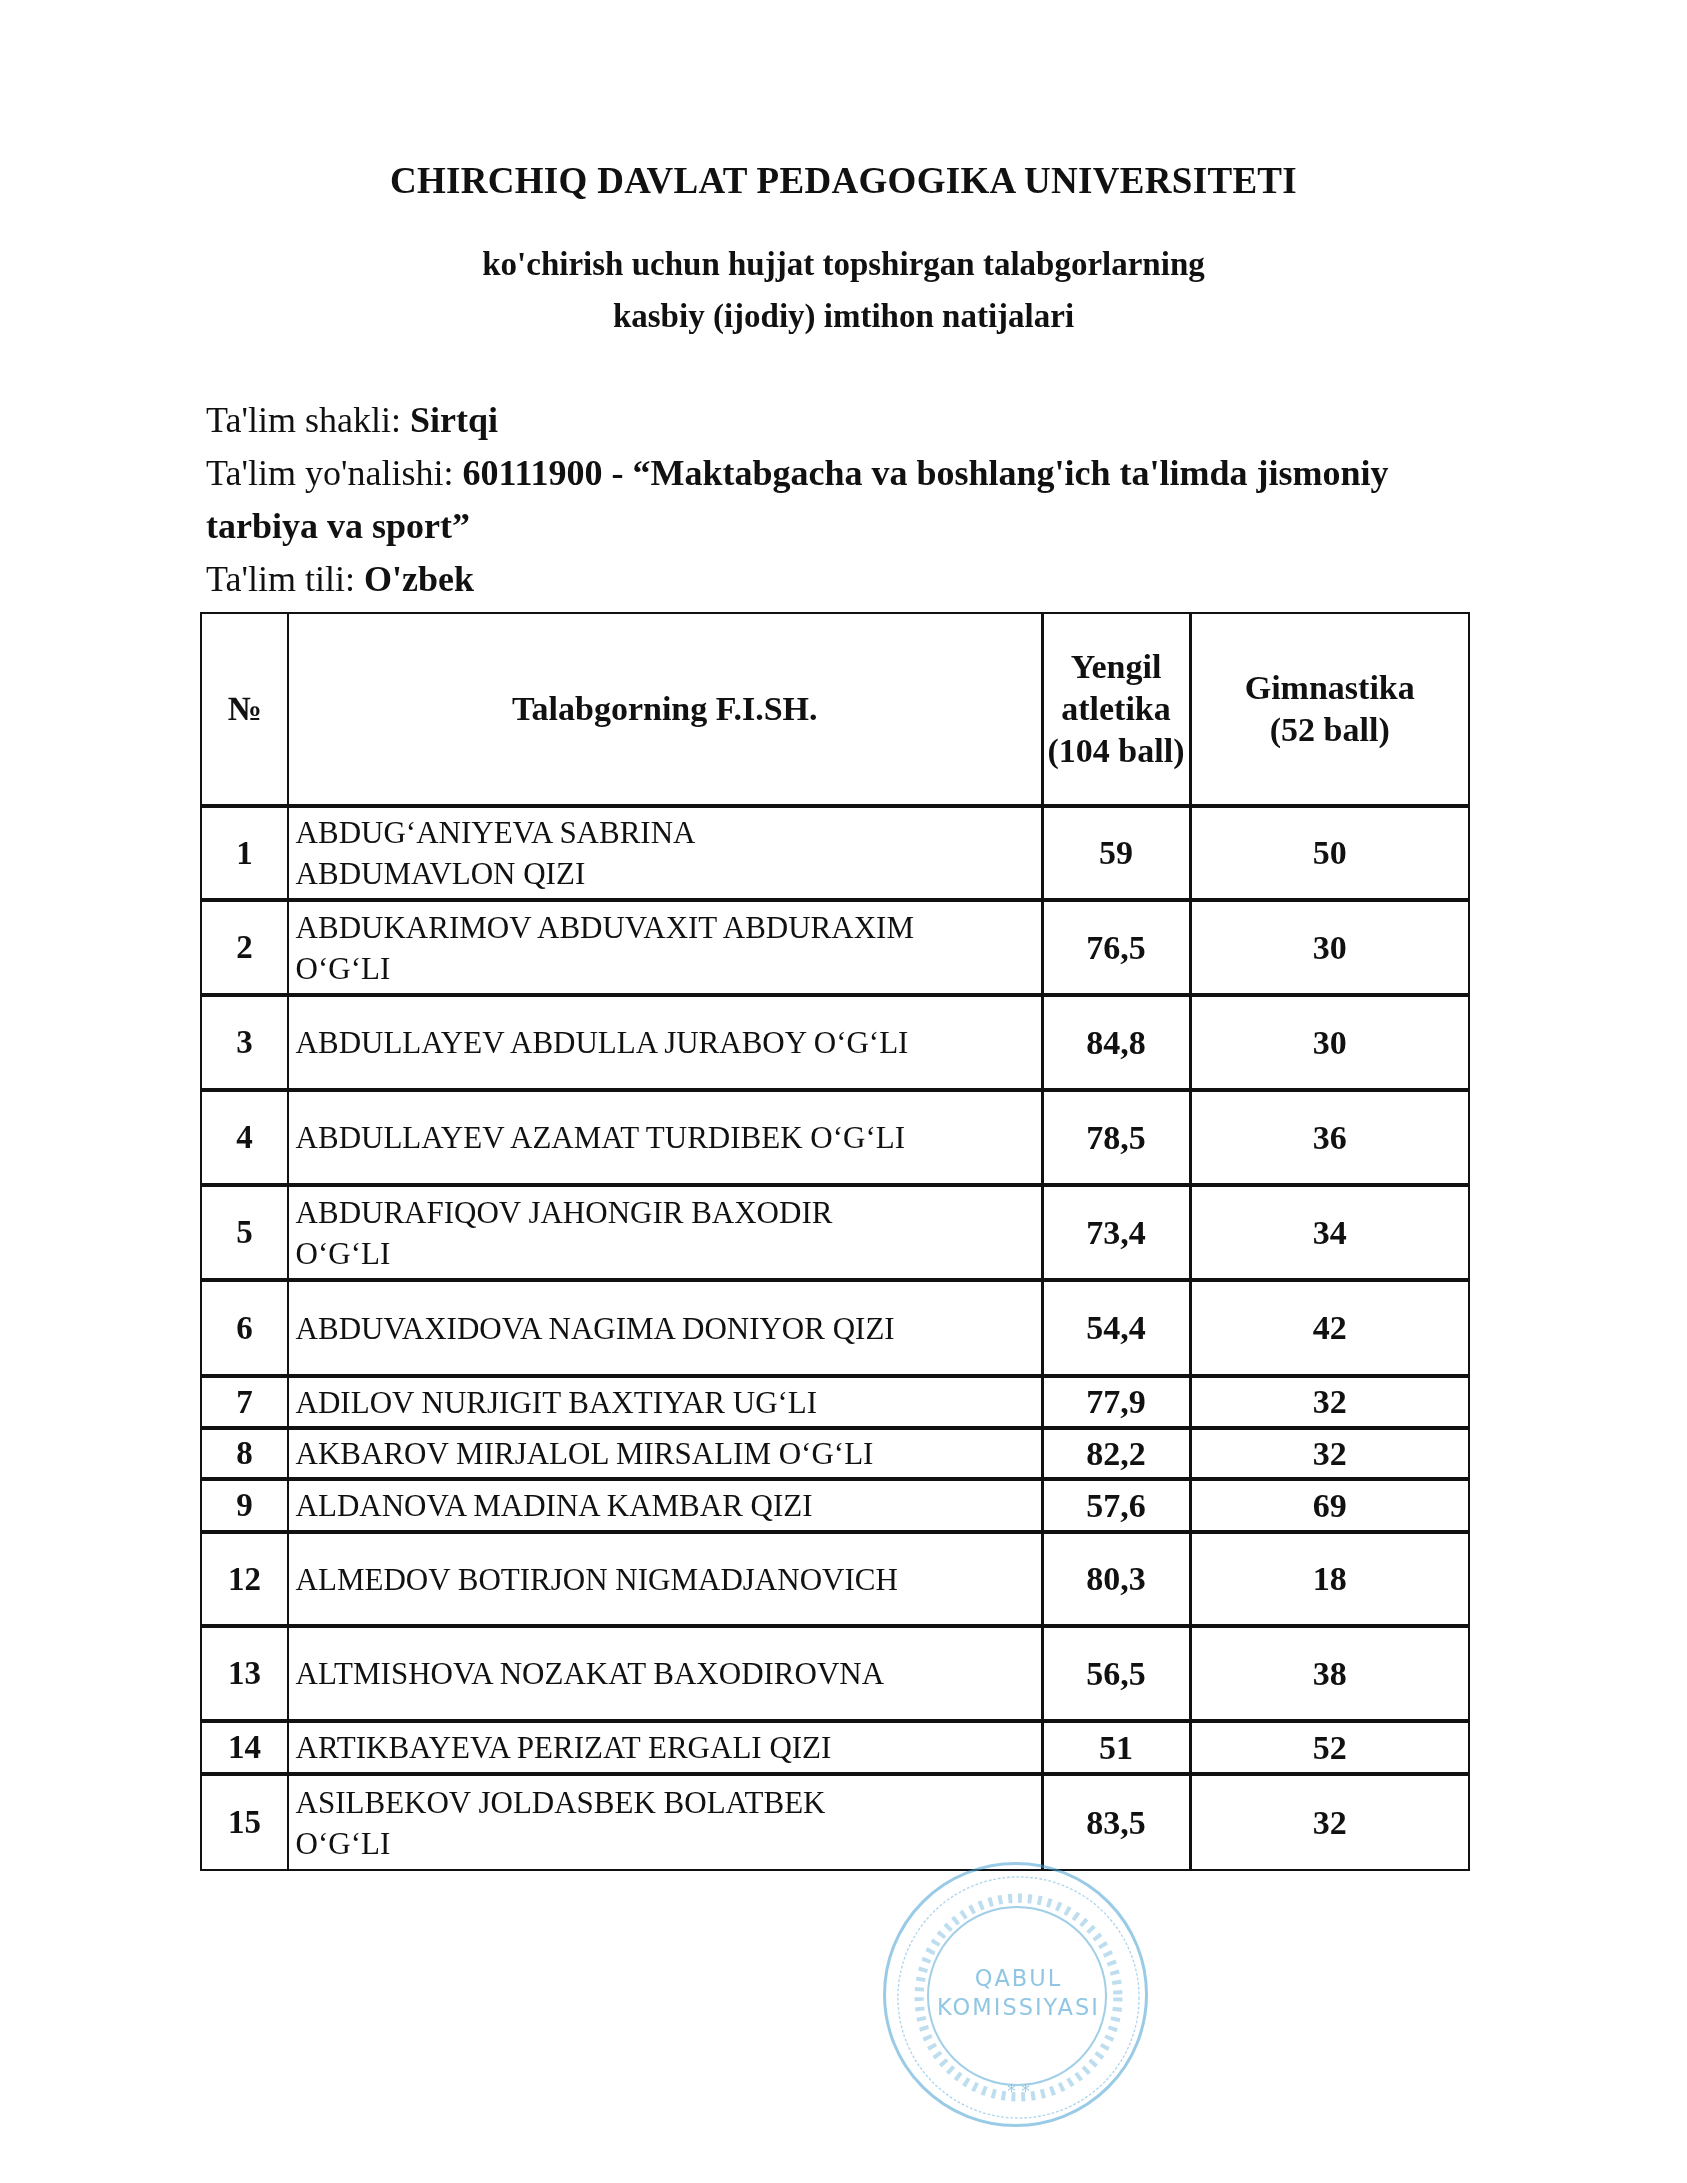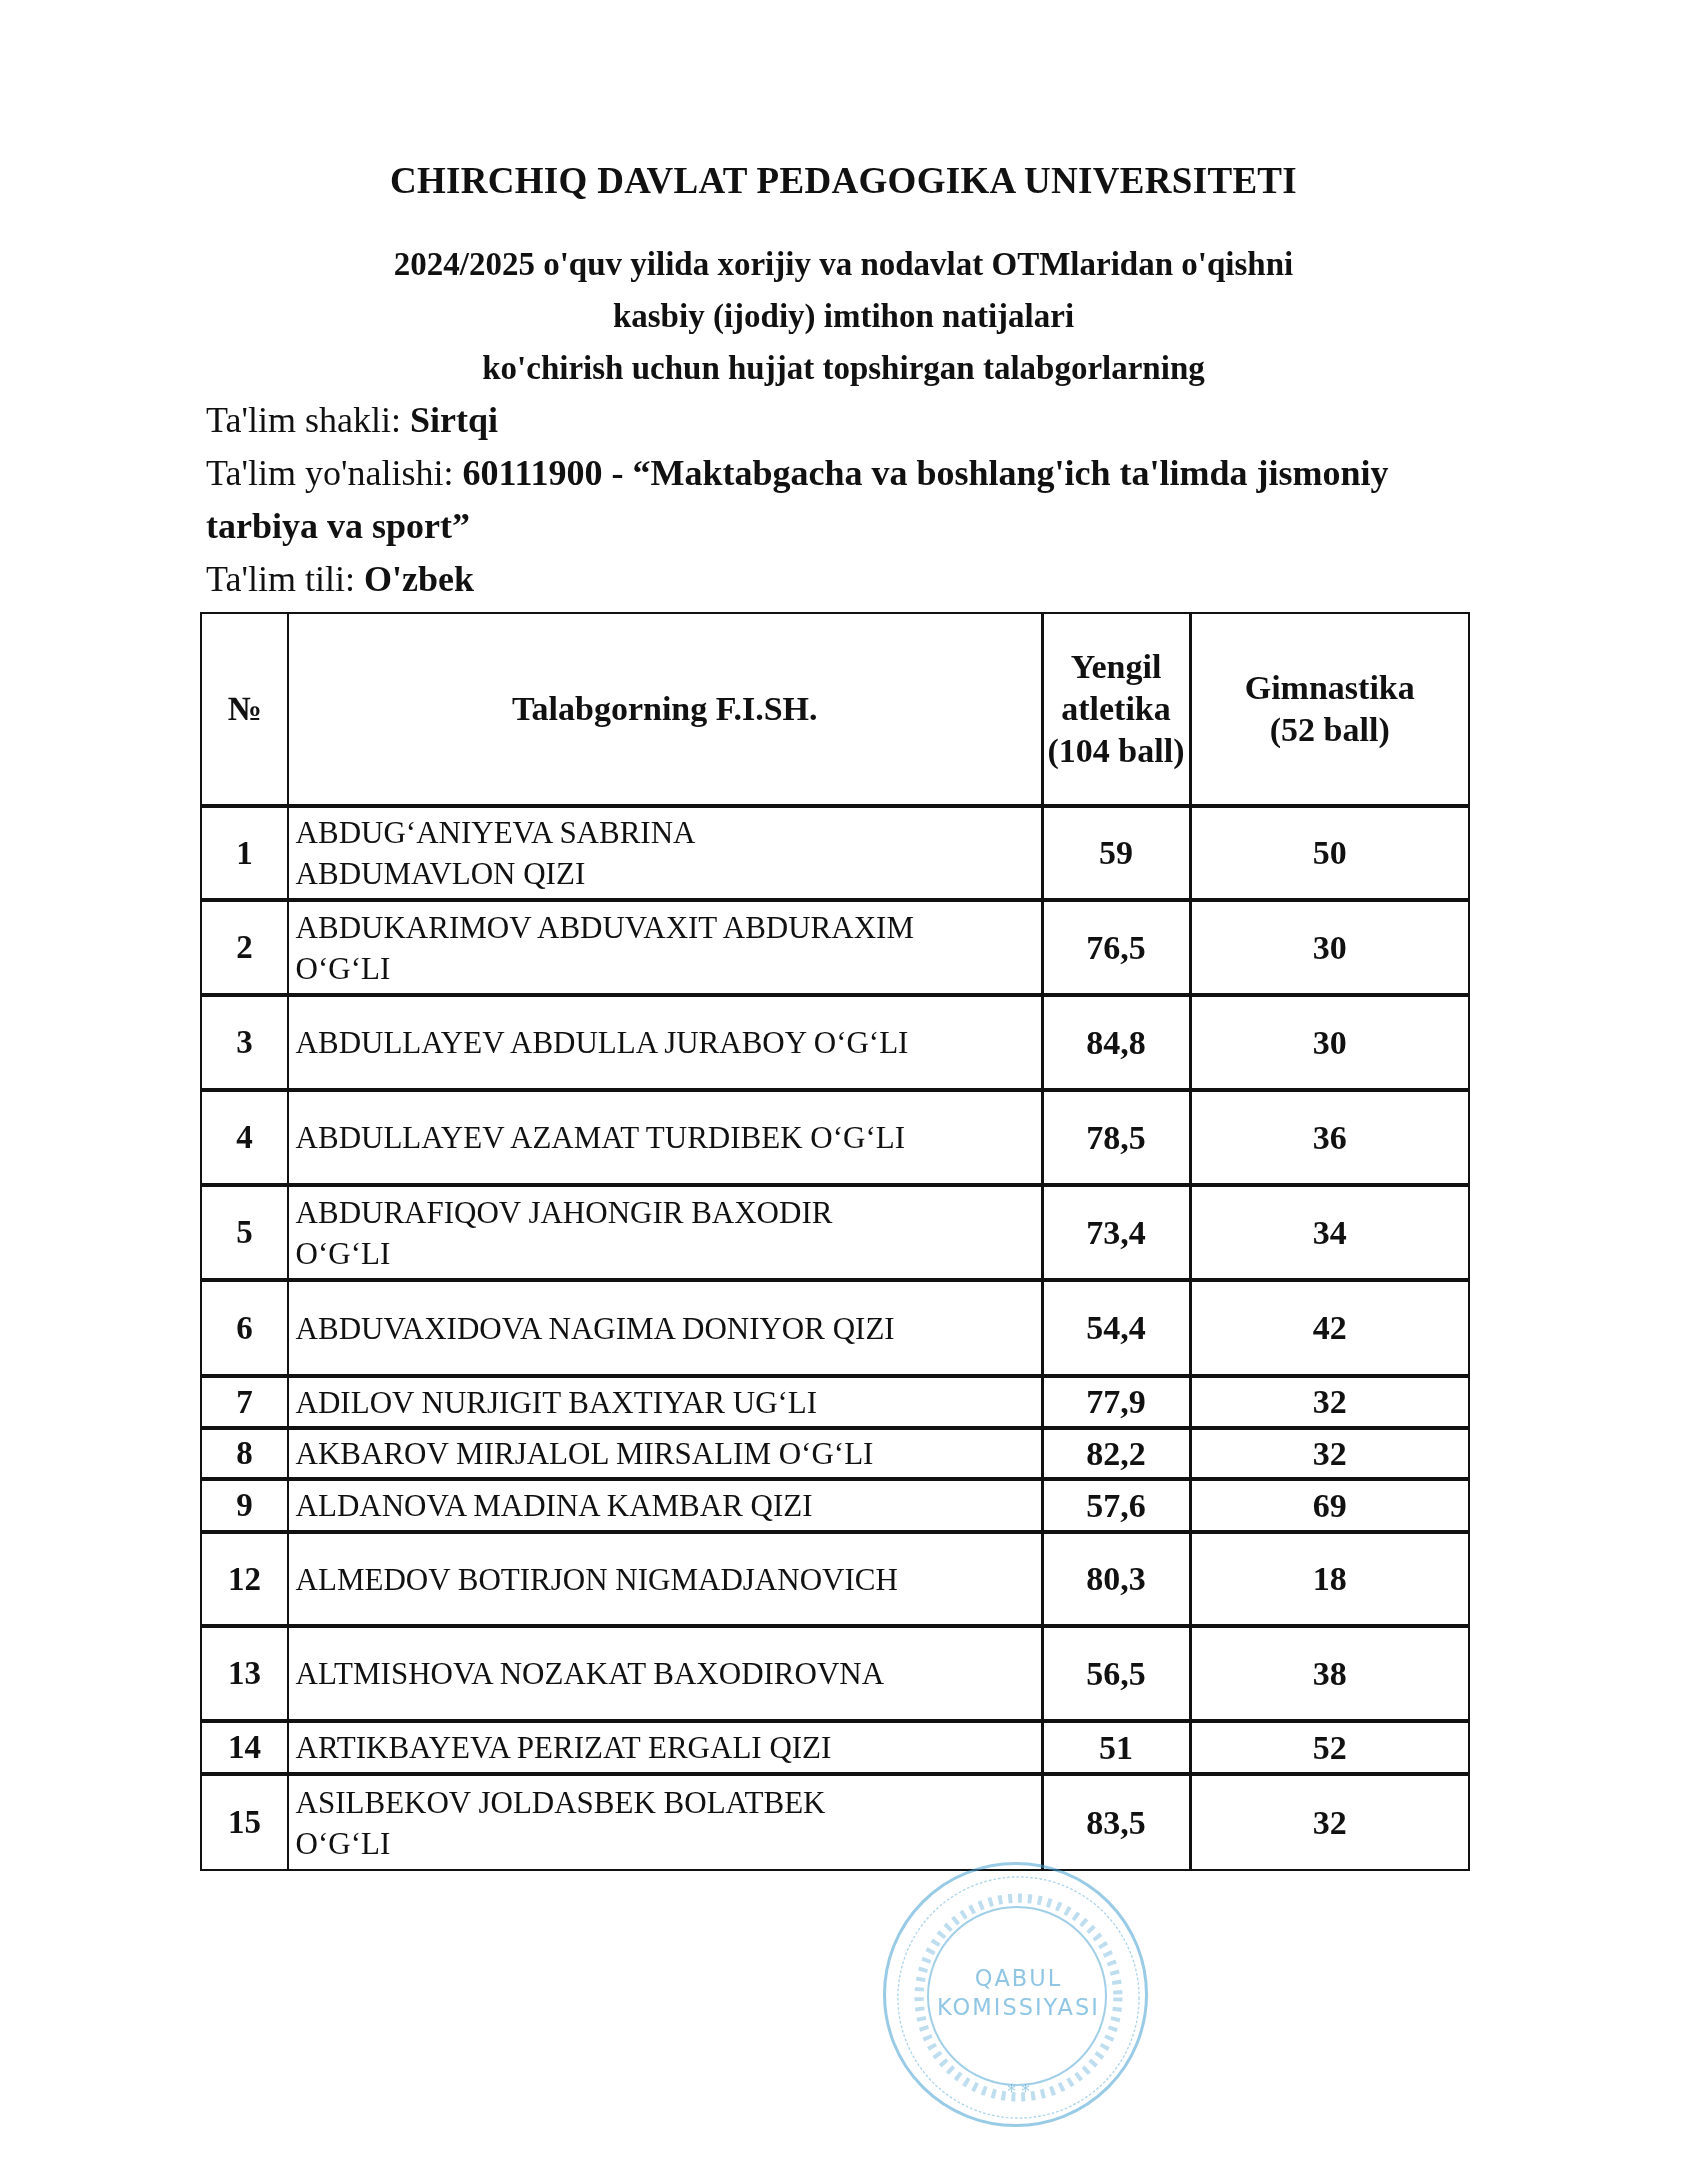--- a/index.html
+++ b/index.html
@@ -57,23 +57,22 @@
       color: rgba(70,160,210,0.6); letter-spacing: 2px;
     }
     .stamp svg { position: absolute; left: 0; top: 0; }
   </style>
 </head>
 <body>
 
 <div class="title">CHIRCHIQ DAVLAT PEDAGOGIKA UNIVERSITETI</div>
 
 <div class="subtitle">
-  <div>2024/2025 o'quv yilida  xorijiy va nodavlat OTMlaridan o'qishni</div>
+  <div>ko'chirish uchun hujjat topshirgan talabgorlarning</div>
   <div>kasbiy (ijodiy) imtihon natijalari</div>
-  <div>ko'chirish uchun hujjat topshirgan talabgorlarning</div>
 </div>
 
 <div class="meta">
   <div class="line">
     <span>Ta'lim shakli: </span><b>Sirtqi</b>
   </div>
   <div class="wrap">
     <span>Ta'lim yo'nalishi: </span><b>60111900 - “Maktabgacha va boshlang'ich ta'limda jismoniy tarbiya va sport”</b>
   </div>
   <div class="line">

